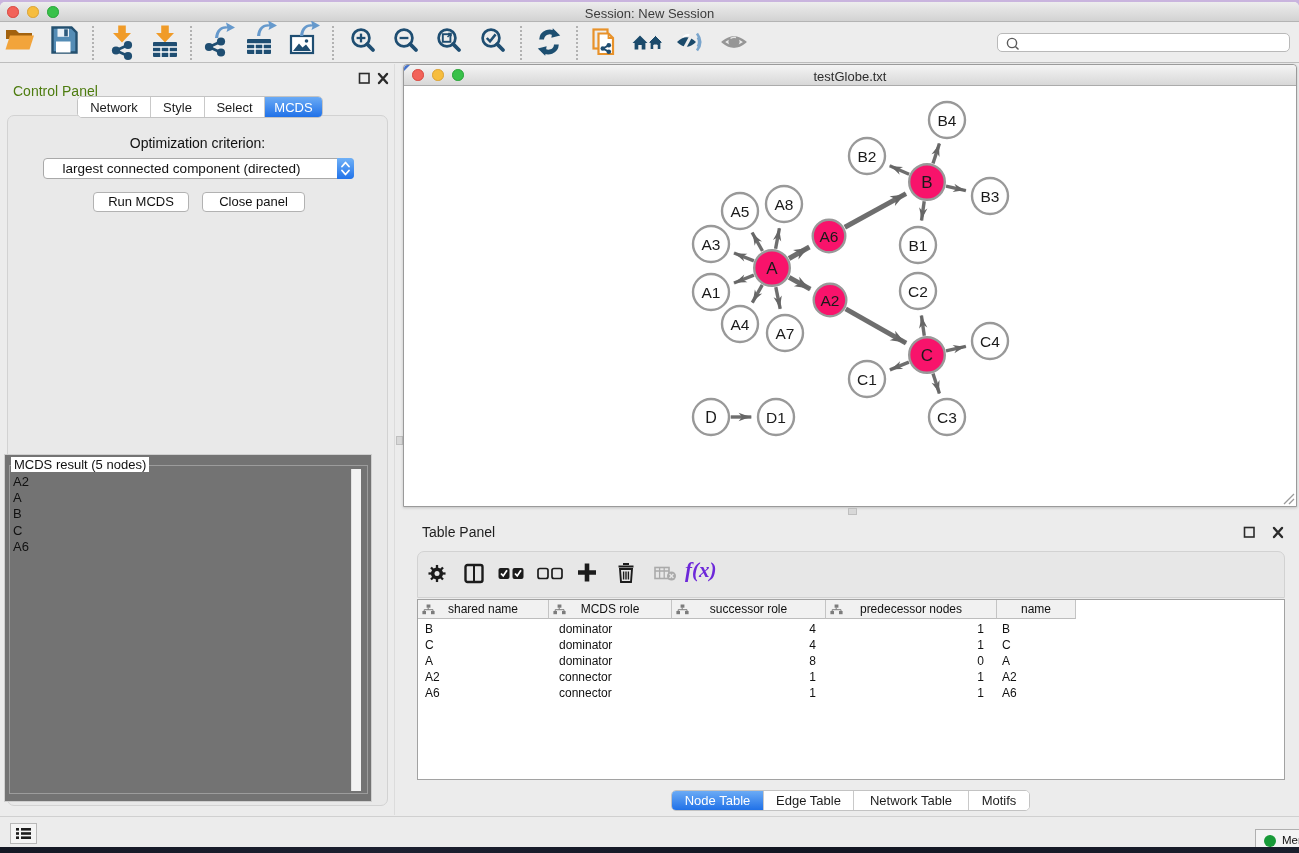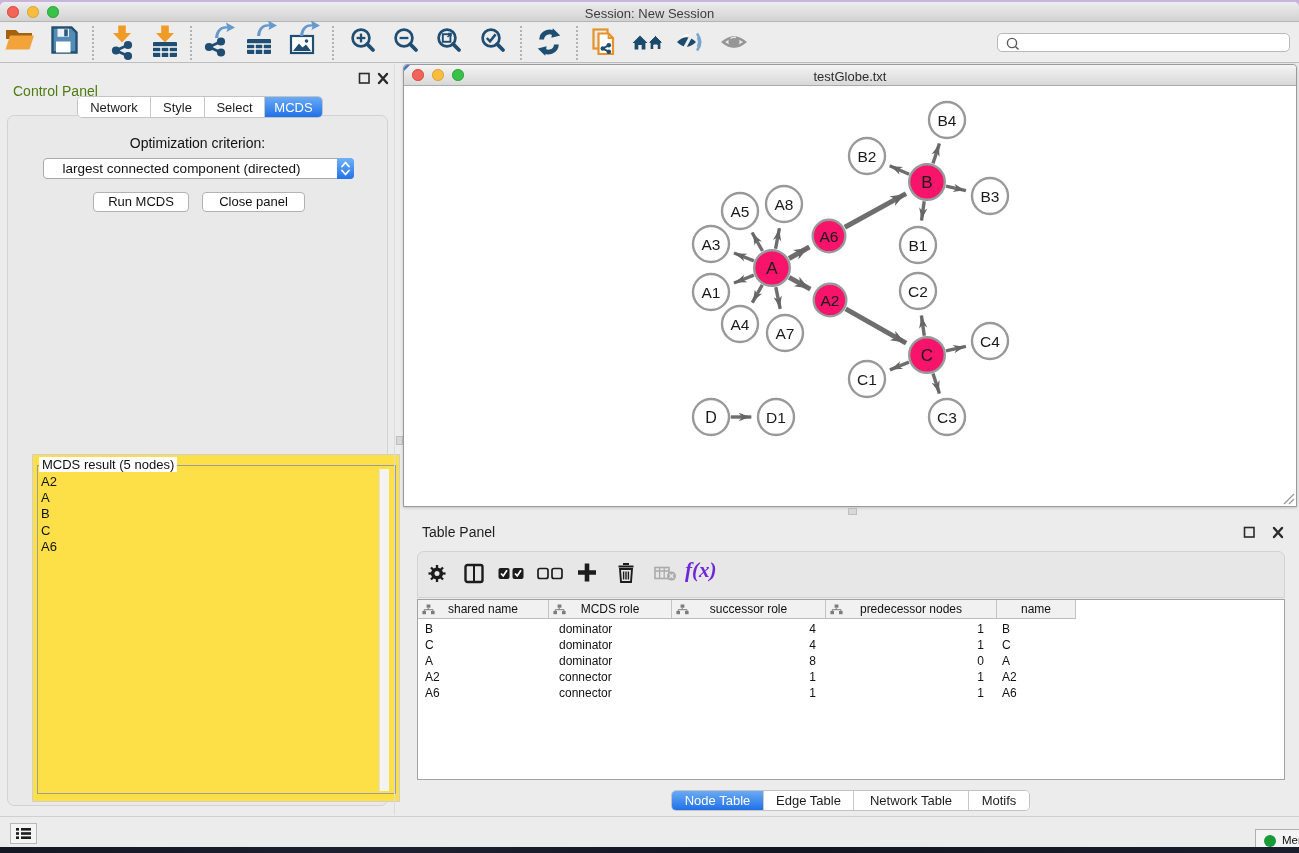--- a/index.html
+++ b/index.html
@@ -24,21 +24,21 @@
 .winbtns { position:absolute; }
 #cp-body { position:absolute; left:7px; top:113px; width:381px; height:691px; background:#e9e9e9; border:1px solid #d2d2d2; border-radius:7px; }
 #cp-tabs { position:absolute; left:77px; top:94px; width:246px; height:22px; display:flex; border:1px solid #c3c3c3; border-radius:5px; overflow:hidden; background:#fff; }
 .cptab { height:100%; display:flex; align-items:center; justify-content:center; font-size:13px; color:#1c1c1c; background:#fff; border-right:1px solid #c9c9c9;text-align:right; }
 .cptab:last-child { border-right:none; }
 .tabsel { background:linear-gradient(#6babf5,#2071e8) !important; color:#fff !important; }
 #optlabel { position:absolute; left:0; top:133px; width:395px; text-align:center; font-size:14px; color:#111; }
 #combo { position:absolute; left:43px; top:156px; width:311px; height:21px; background:#fff; border:1px solid #a9a9a9; border-radius:4px; font-size:13.5px; color:#111; text-align:center; line-height:19px; padding-right:34px; }
 #combo .step { position:absolute; right:-1px; top:-1px; width:17px; height:21px; border-radius:0 4px 4px 0; background:linear-gradient(#70b1f7,#2173ea); }
 .btn { position:absolute; height:20px; background:#fff; border:1px solid #b2b2b2; border-radius:4px; font-size:13px; color:#111; text-align:center; line-height:18px; }
-#mcds-box { position:absolute; left:32px; top:452px; width:368px; height:348px; background:#fde047; border:1px solid #cfcfcf; }
+#mcds-box { position:absolute; left:4px; top:452px; width:368px; height:348px; background:#737373; border:1px solid #cfcfcf; }
 #mcds-group { position:absolute; left:4px; top:10px; width:359px; height:329px; border:1px solid #9c9c9c; }
 #mcds-legend { position:absolute; left:1px; top:-9px; background:#fff; padding:0 3px; font-size:13px; color:#111; }
 #mcds-list { position:absolute; left:1px; top:8px; width:341px; font-size:13px; color:#111; line-height:16.2px; padding-left:2px; }
 #mcds-scroll { position:absolute; right:6px; top:3px; width:10px; height:322px; background:#f3f3f3; border-left:1px solid #e2e2e2; }
 
 #vdiv { position:absolute; left:394px; top:62px; width:1px; height:751px; background:#dcdcdc; }
 #vdiv-h { position:absolute; left:396px; top:434px; width:7px; height:9px; background:#d8d8d8; border:1px solid #bfbfbf; }
 #hdiv-h { position:absolute; left:848px; top:506px; width:9px; height:7px; background:#d8d8d8; border:1px solid #bfbfbf; }
 
 #netwin { position:absolute; left:403px; top:62px; width:894px; height:443px; background:#fff; border:1px solid #9a9a9a; border-radius:4px 4px 0 0; box-shadow:0 1px 3px rgba(0,0,0,0.18); }

